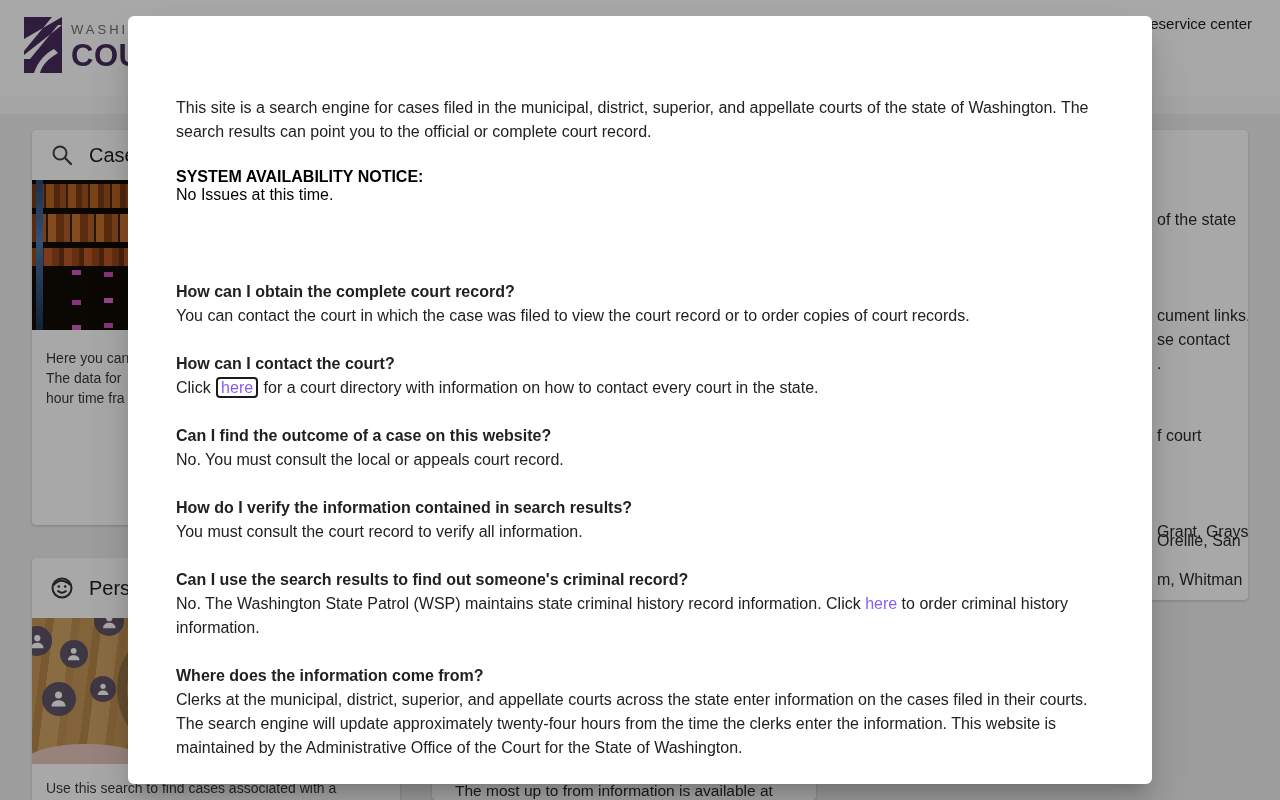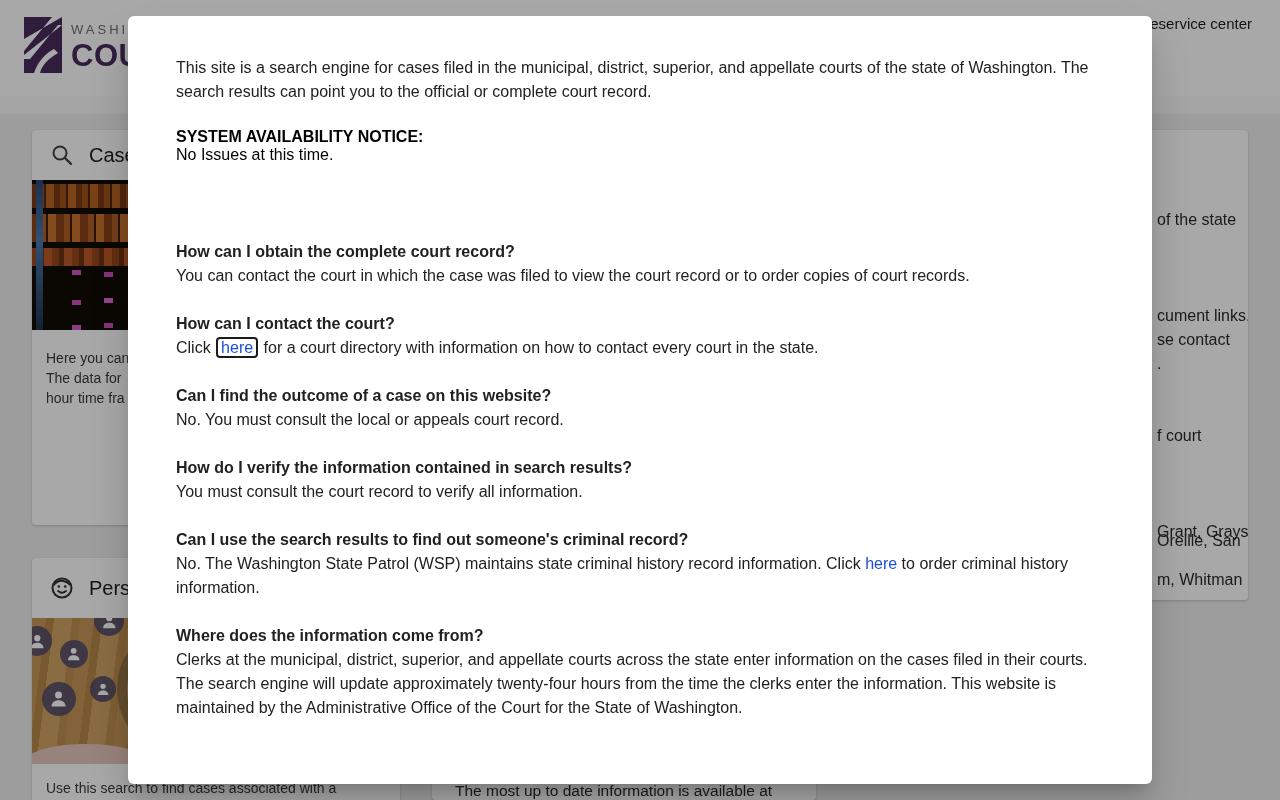--- a/index.html
+++ b/index.html
@@ -60,26 +60,26 @@
   .frag:nth-child(5){ top:294px; } .frag:nth-child(6){ top:390px; }
   .frag:nth-child(7){ top:399px; } .frag:nth-child(8){ top:438px; }
 
   
   .scrim { position:absolute; inset:0; background:rgba(0,0,0,.34); z-index:5; }
   .modal { position:absolute; left:128px; top:16px; width:1024px; height:768px; background:#ffffff;
       border-radius:6px; z-index:10; padding:40px 48px; overflow:hidden;
       box-shadow:0 11px 15px -7px rgba(0,0,0,.2), 0 24px 38px 3px rgba(0,0,0,.14); }
   .modal h1 { font-size:40px; font-weight:400; color:#1f1f1f; line-height:48px; margin:4px 0 24px; }
   .modal p, .faq { font-size:16px; line-height:24px; color:#212121; max-width:930px; }
-  .intro { margin-bottom:24px; }
+  .intro { margin-bottom:24px;margin-top:40px; }
   .avail { margin-bottom:76px; }
   .avail-h { font-weight:bold; }
   .faq { margin-bottom:24px; }
   .faq .q { font-weight:bold; }
-  .modal a { color:#1d4ed8; text-decoration:none; cursor:pointer; }
+  .modal a { color:#8b5cf6; text-decoration:none; cursor:pointer; }
   .modal a.focused { border:2px solid #1a1a1a; border-radius:4px; padding:0 3px; margin:0 1px; }
 </style>
 </head>
 <body>
 
 <div class="page">
 
   <div class="header">
     <div class="logo">
       <svg width="38" height="56" viewBox="0 0 38 56">
@@ -162,21 +162,21 @@
       <div class="lens"></div>
       <div class="skin"></div>
       <div class="skin2"></div>
     </div>
     <div class="card-desc" style="padding-top:14px;">
       <div>Use this search to find cases associated with a</div>
     </div>
   </div>
 
   <div class="card card-middle">
-    <div class="middle-line">The most up to date information is available at</div>
+    <div class="middle-line">The most up to from information is available at</div>
   </div>
 
   <div class="card card-right">
     <div class="right-frags">
       <div class="frag">of the state</div>
       <div class="frag">cument links.</div>
       <div class="frag">se contact</div>
       <div class="frag">.</div>
       <div class="frag">f court</div>
       <div class="frag">Grant, Grays</div>

